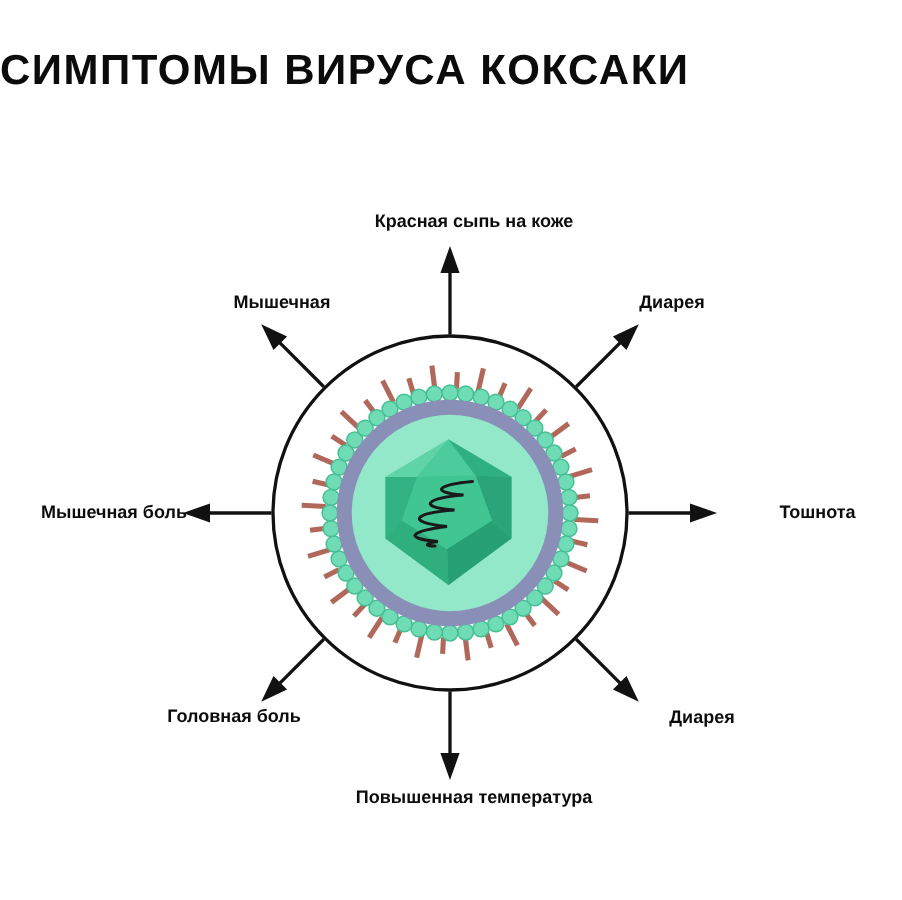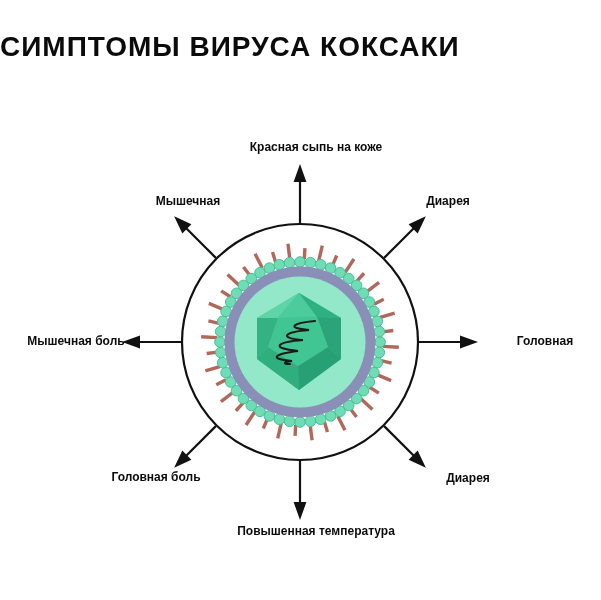--- a/index.html
+++ b/index.html
@@ -169,20 +169,20 @@
       <polygon class="f-sidedark" points="341,318 317,317 328,347 341,359"></polygon>
       <polygon class="f-bottom" points="257,359 268,347 298,366 299,390"></polygon>
       <polygon class="f-bottomdark" points="341,359 328,347 298,366 299,390"></polygon>
       <polygon class="f-mid" points="278,318 317,317 328,347 298,366 268,347"></polygon>
     </g>
     <path class="rna" d="M315,321 c-22,2 -30,7 -6,9 c-24,2 -32,8 -6,10 c-26,2 -34,8 -5,11 c-24,3 -30,8 -6,10 c-8,1 -10,3 -2,3"></path>
   </svg>
 
   <div class="label pos-top">Красная сыпь на коже</div>
   <div class="label pos-top-right">Диарея</div>
-  <div class="label pos-right">Головная</div>
+  <div class="label pos-right">Тошнота</div>
   <div class="label pos-bottom-right">Диарея</div>
   <div class="label pos-bottom-left">Головная боль</div>
   <div class="label pos-bottom">Повышенная температура</div>
   <div class="label pos-left">Мышечная боль</div>
   <div class="label pos-top-left">Мышечная</div>
 
 </div>
 
 </body></html>

